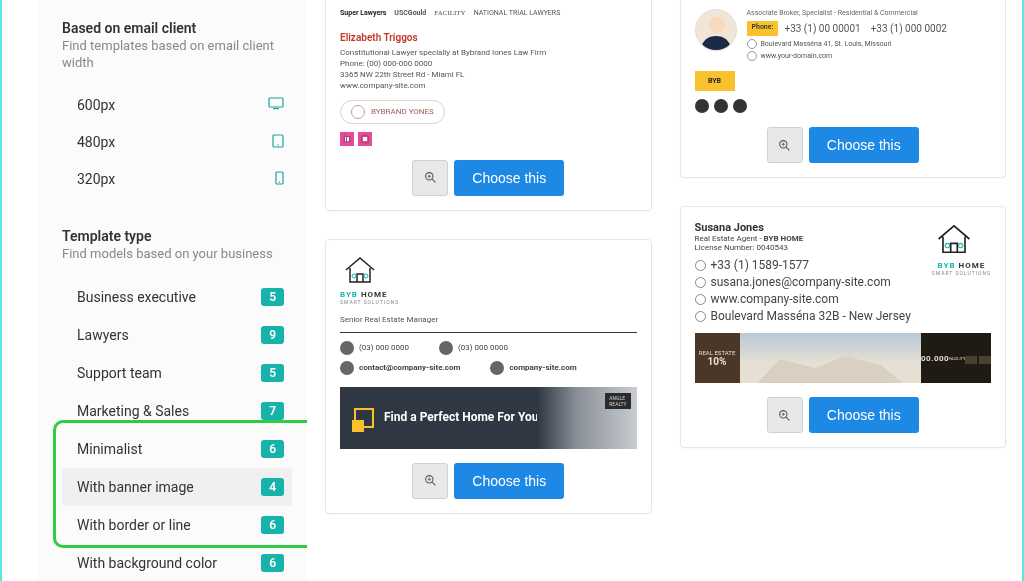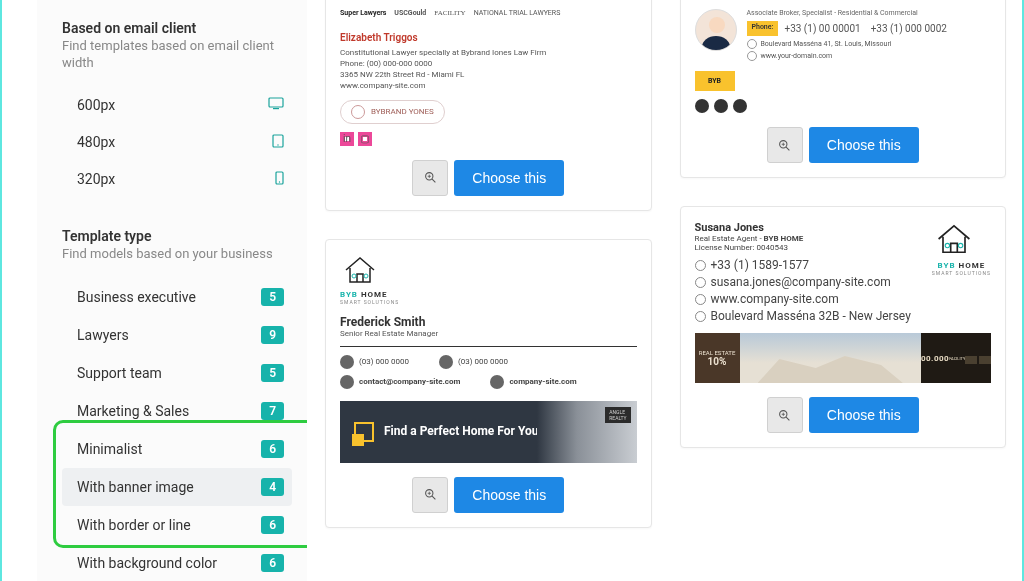--- a/index.html
+++ b/index.html
@@ -205,21 +205,20 @@
 
       <div class="card">
         <div class="sig-box fred-sig">
           <div class="house-ico"><svg viewBox="0 0 40 32">
                 <path d="M6 16 L20 4 L34 16 M10 14 V28 H30 V14 M17 20 H23 V28 H17 Z" fill="none" stroke="#222" stroke-width="1.5"></path>
                 <circle cx="14" cy="22" r="2" fill="none" stroke="#19b4ac" stroke-width="1"></circle>
                 <circle cx="26" cy="22" r="2" fill="none" stroke="#19b4ac" stroke-width="1"></circle>
               </svg></div>
           <div class="byb-text"><span class="b">BYB</span> <span>HOME</span></div>
           <div class="byb-sub">SMART SOLUTIONS</div>
-          <div class="fred-name">Frederick Smith</div>
           <div class="fred-title">Senior Real Estate Manager</div>
           <div class="fred-divider"></div>
           <div class="fred-row">
             <div class="fred-item">
                 <span class="circ"></span>
                 <span>(03) 000 0000</span>
               </div>
             <div class="fred-item">
                 <span class="circ"></span>
                 <span>(03) 000 0000</span>

